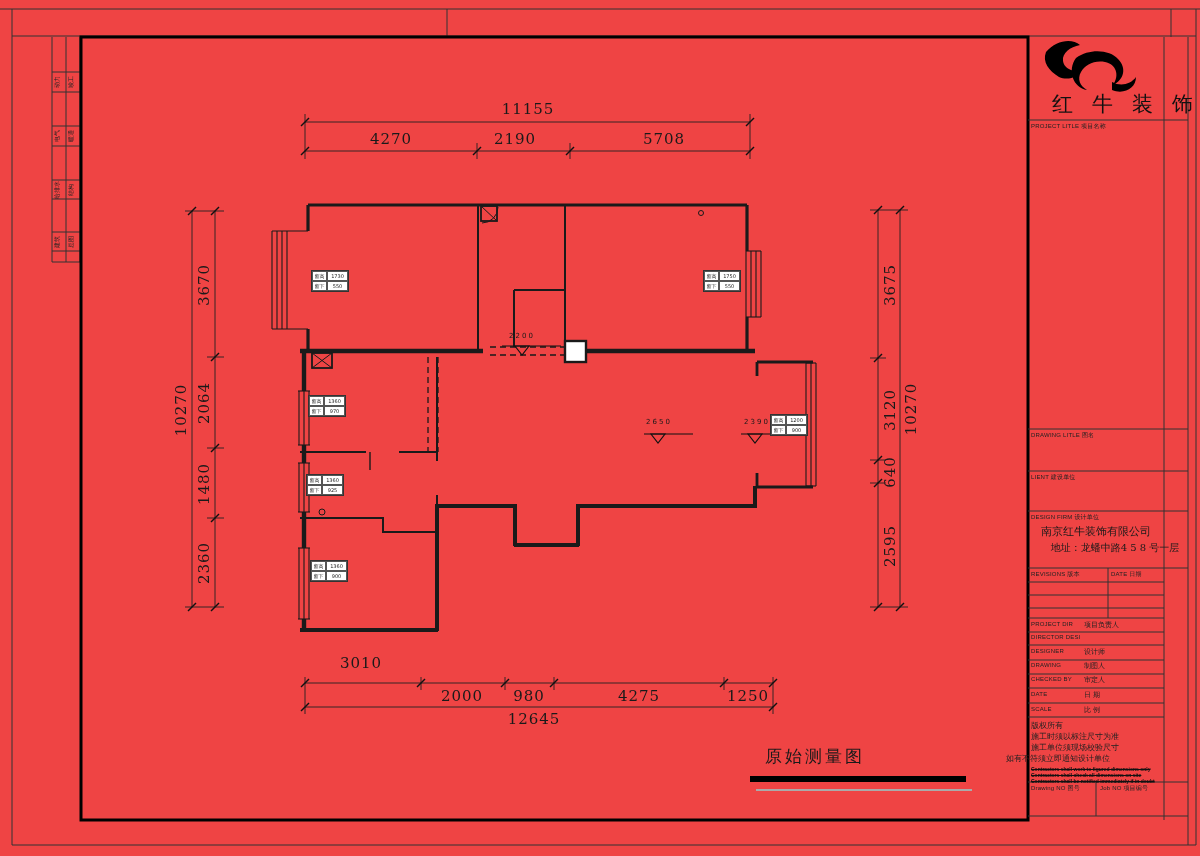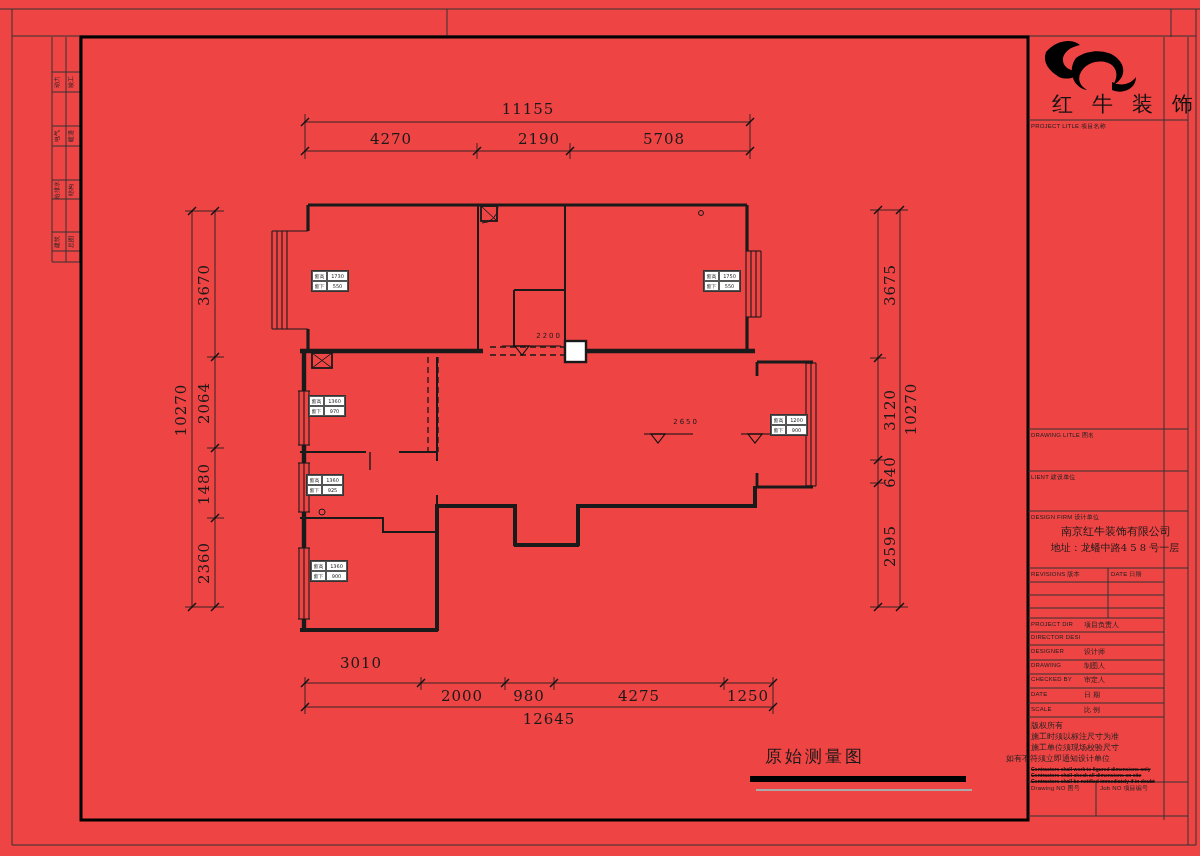--- a/index.html
+++ b/index.html
@@ -2,26 +2,26 @@
 <html><head>
 <meta charset="utf-8">
 <style>
   html,body{margin:0;padding:0;background:#ffffff;}
   .sheet{position:relative;width:1200px;height:856px;background:#ef4444;overflow:hidden;
          font-family:"DejaVu Serif","Liberation Serif",serif;color:#1a1a1a;}
   svg{position:absolute;left:0;top:0;}
   .t{position:absolute;white-space:nowrap;color:#1a1a1a;}
   .dim{font-size:15px;width:120px;text-align:center;letter-spacing:1px;}
   .rot{transform:rotate(-90deg);}
-  .lvl{font-size:7px;width:80px;text-align:right;letter-spacing:2px;font-family:"DejaVu Sans",sans-serif;}
+  .lvl{font-size:7px;width:80px;text-align:center;letter-spacing:2px;font-family:"DejaVu Sans",sans-serif;}
   .cap{font-size:17px;width:170px;text-align:center;letter-spacing:3px;}
   .brand{font-size:21px;letter-spacing:19px;color:#111;}
   .tb{font-size:6px;font-family:"Liberation Sans",sans-serif;color:#222;letter-spacing:.2px;}
   .tbc{font-size:7px;font-family:"Liberation Sans",sans-serif;color:#222;}
-  .comp{font-size:11px;width:136px;text-align:center;padding-left:20px;}
+  .comp{font-size:11px;width:136px;text-align:center;}
   .addr{font-size:10px;width:142px;text-align:center;}
   .note{font-size:8px;font-family:"Liberation Sans",sans-serif;color:#222;}
   .noteen{font-size:5px;font-weight:bold;font-family:"Liberation Sans",sans-serif;color:#111;text-decoration:line-through;}
   .fold{font-size:6px;font-family:"Liberation Sans",sans-serif;width:22px;height:12px;text-align:center;transform:rotate(-90deg);color:#222;}
   .wtag{position:absolute;width:38px;height:22px;display:grid;grid-template-columns:15px 1fr;grid-template-rows:1fr 1fr;
         border:1px solid #333;background:#fff;box-sizing:border-box;}
   .wtag span{border:0.5px solid #555;font-size:5px;line-height:5px;display:flex;align-items:center;justify-content:center;
         font-family:"DejaVu Sans",sans-serif;color:#222;overflow:hidden;}
 </style>
 </head>
@@ -249,41 +249,41 @@
   </g>
 
   <g>
     <rect x="750" y="776" width="216" height="6" fill="#000"></rect>
     <rect x="756" y="789" width="216" height="2" fill="#aaa"></rect>
   </g>
 </svg>
 
 <span class="t dim" style="left:468px;top:100px;">11155</span>
 <span class="t dim" style="left:331px;top:130px;">4270</span>
-<span class="t dim" style="left:479px;top:130px;">2190</span>
+<span class="t dim" style="left:455px;top:130px;">2190</span>
 <span class="t dim" style="left:604px;top:130px;">5708</span>
 
 <span class="t dim rot" style="left:144px;top:276px;">3670</span>
 <span class="t dim rot" style="left:144px;top:394px;">2064</span>
 <span class="t dim rot" style="left:144px;top:475px;">1480</span>
 <span class="t dim rot" style="left:144px;top:554px;">2360</span>
 <span class="t dim rot" style="left:121px;top:401px;">10270</span>
 
 <span class="t dim rot" style="left:830px;top:276px;">3675</span>
 <span class="t dim rot" style="left:830px;top:401px;">3120</span>
 <span class="t dim rot" style="left:830px;top:463px;">640</span>
 <span class="t dim rot" style="left:830px;top:537px;">2595</span>
 <span class="t dim rot" style="left:851px;top:400px;">10270</span>
 
 <span class="t dim" style="left:301px;top:654px;">3010</span>
 <span class="t dim" style="left:402px;top:687px;">2000</span>
 <span class="t dim" style="left:469px;top:687px;">980</span>
 <span class="t dim" style="left:579px;top:687px;">4275</span>
 <span class="t dim" style="left:688px;top:687px;">1250</span>
-<span class="t dim" style="left:489px;top:710px;">12645</span>
+<span class="t dim" style="left:474px;top:710px;">12645</span>
 
 <span class="t lvl" style="left:482px;top:332px;">2200</span>
 <span class="t lvl" style="left:619px;top:418px;">2650</span>
 <span class="t lvl" style="left:717px;top:418px;">2390</span>
 
 <div class="wtag" style="left:311px;top:270px;">
   <span>窗高</span>
       <span>1730</span>
   <span>窗下</span>
       <span>550</span>

